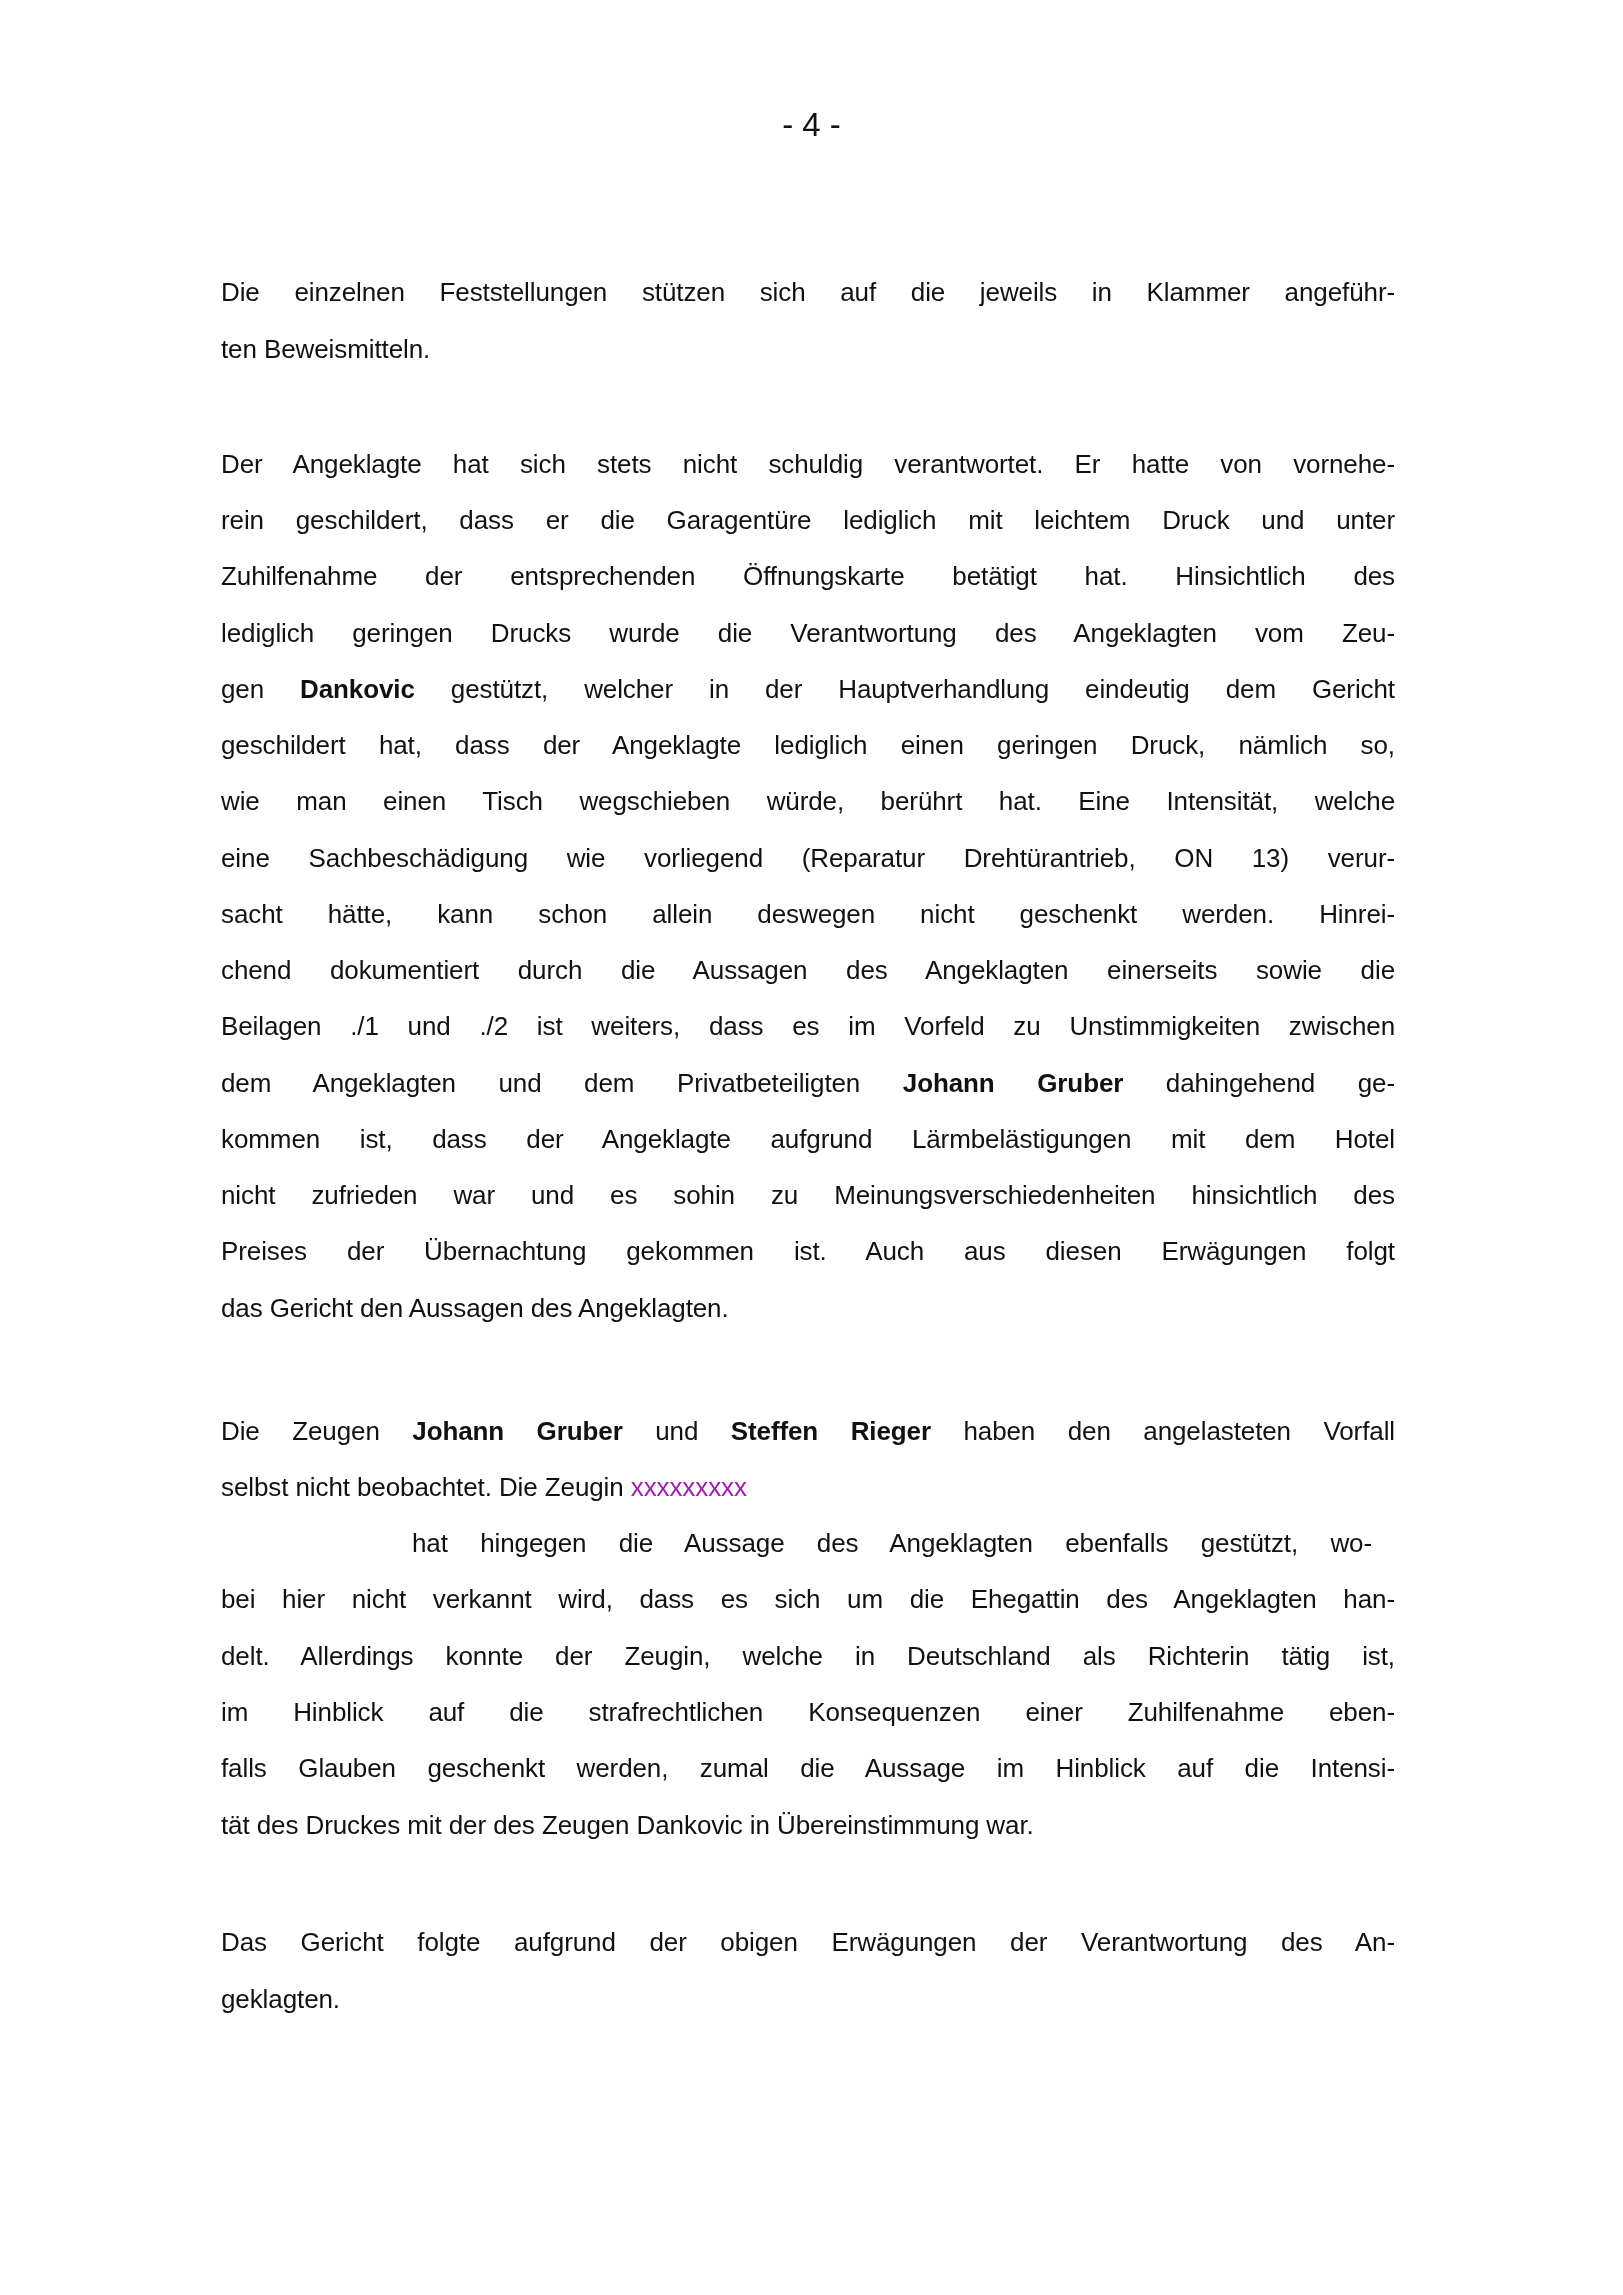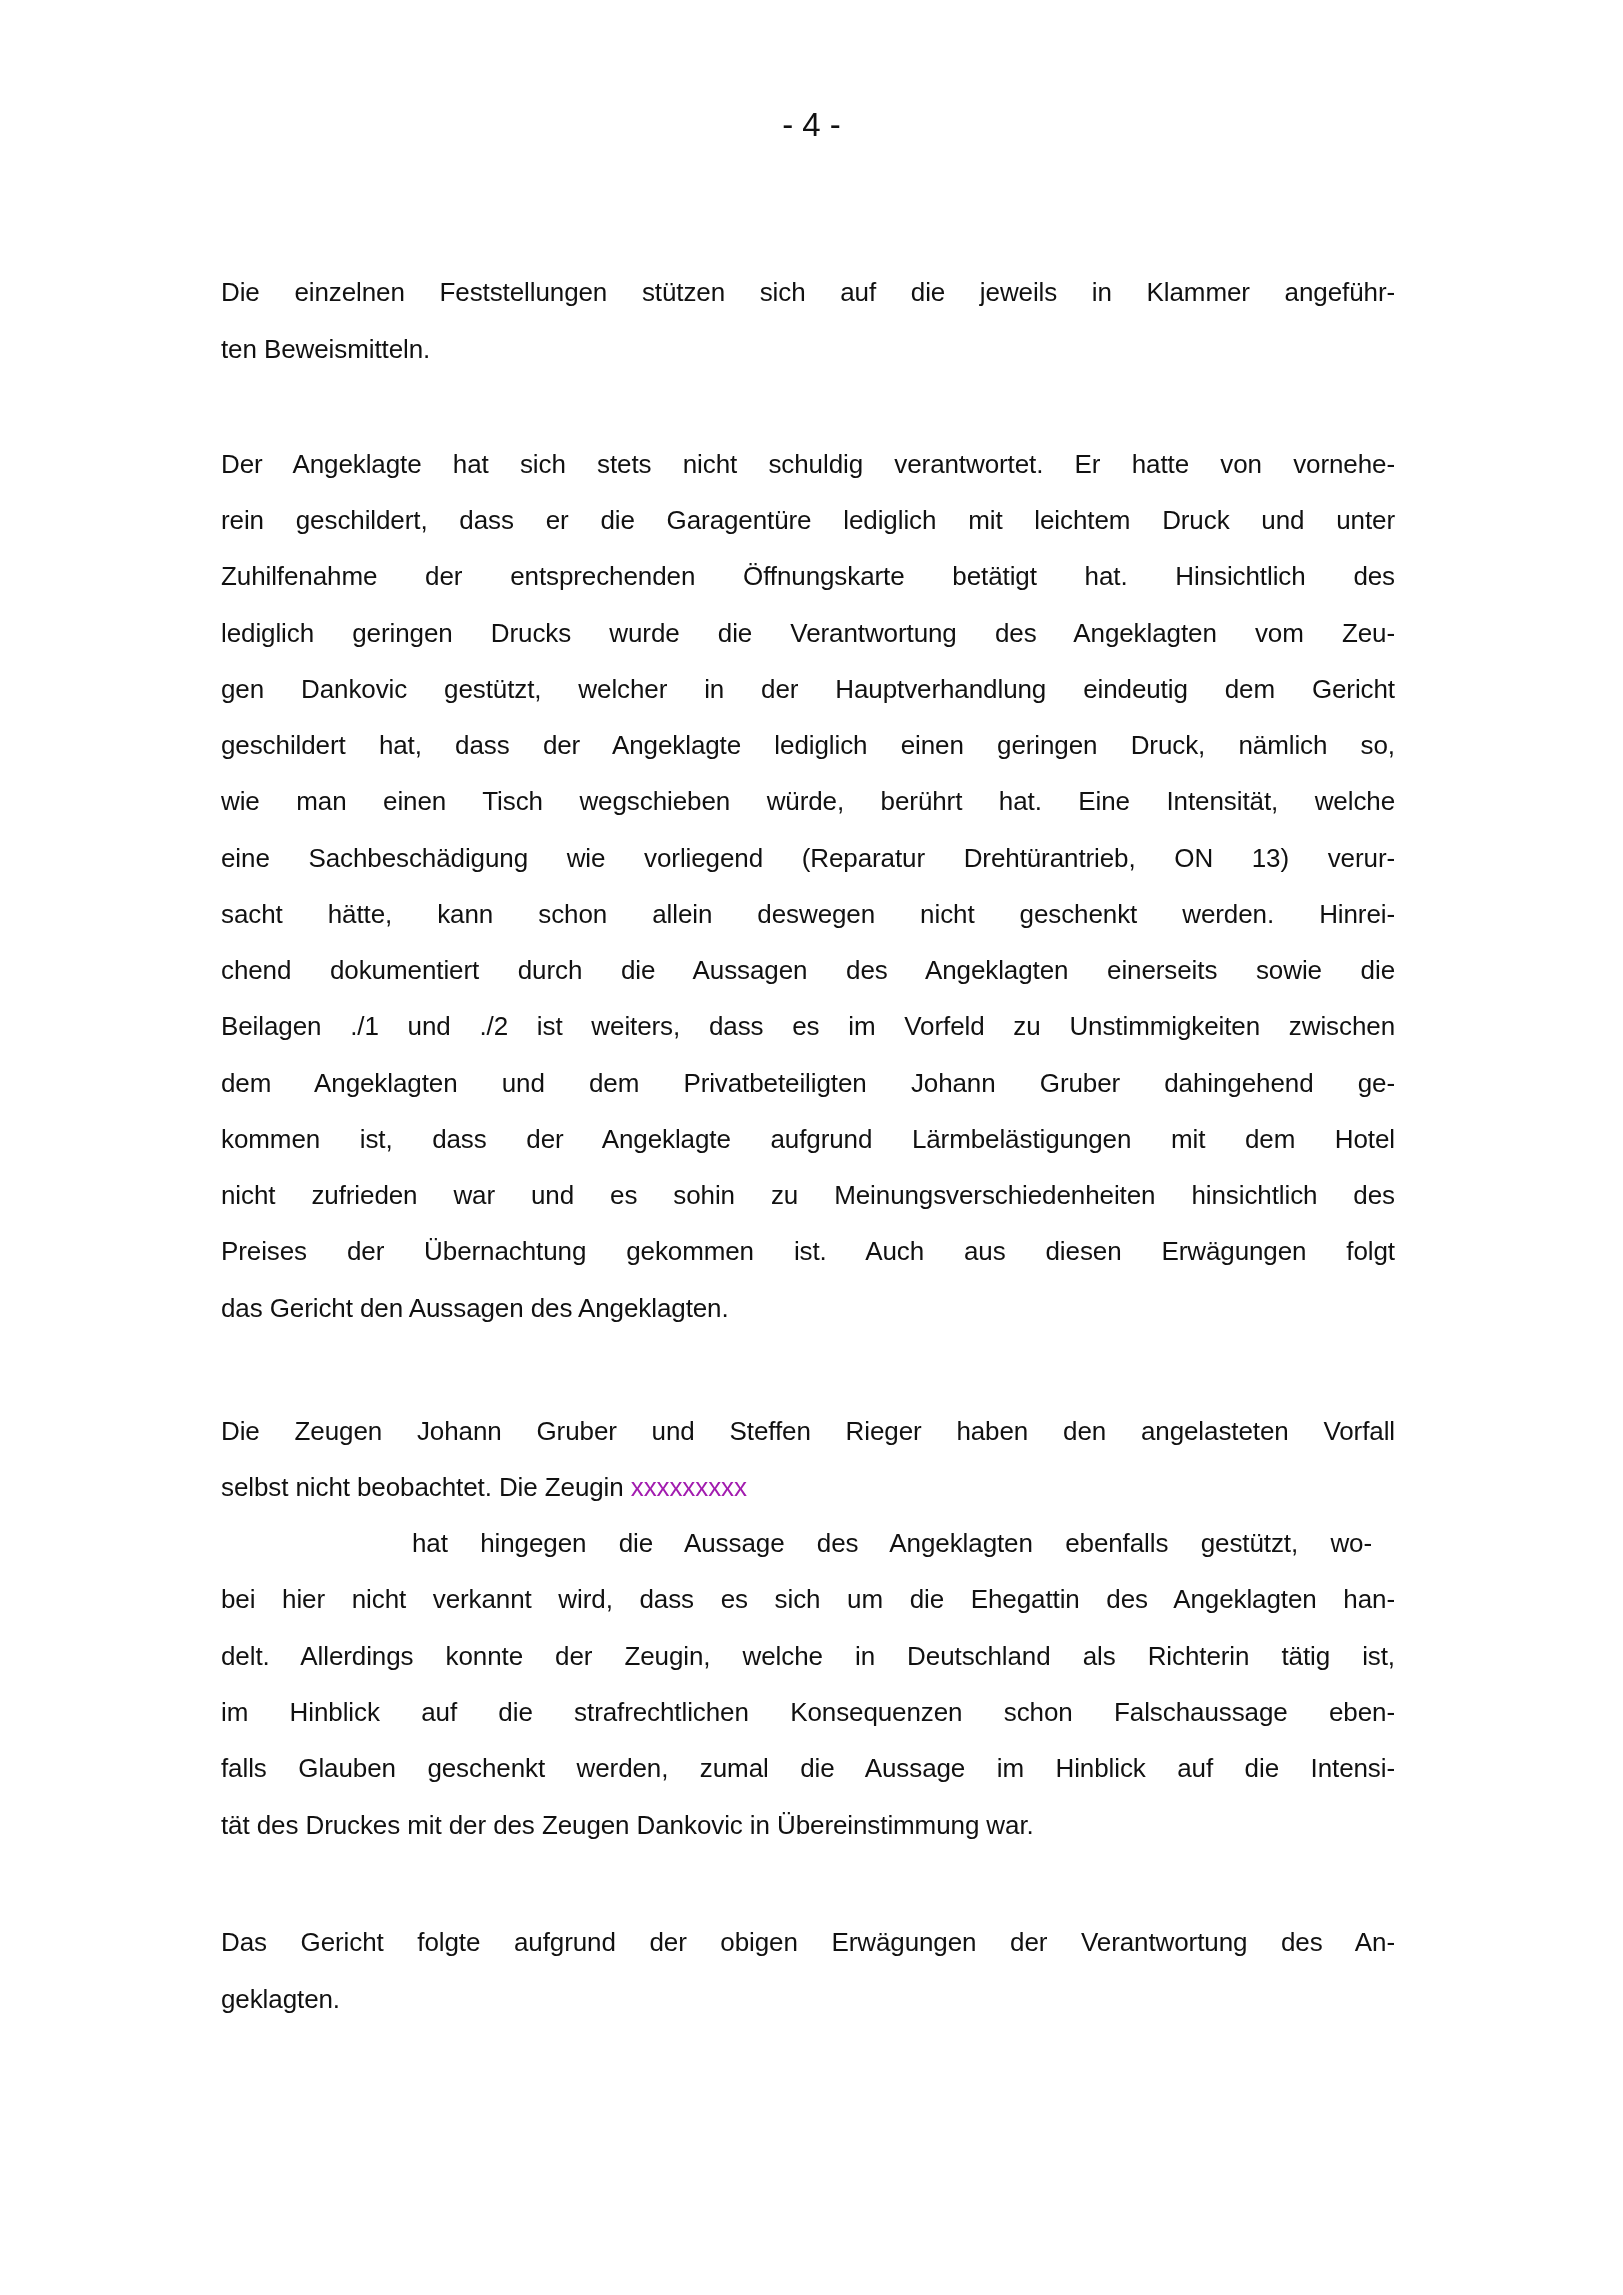--- a/index.html
+++ b/index.html
@@ -14,21 +14,21 @@
       font-size: 33px; line-height: 39px;
     }
     .line {
       position: absolute; left: 221px; width: 1174px;
       font-size: 26px; line-height: 39px; height: 39px;
       white-space: nowrap; text-align: justify; text-align-last: justify;
       letter-spacing: -0.1px;
     }
     .line.last { text-align-last: left; }
     .line.indent { left: 412px; width: 960px; }
-    b { font-weight: normal; }
+    b { font-weight: bold; }
     .redacted { color: #a21caf; }
   </style>
 </head>
 <body>
 
 <div class="page">
 
   <div class="page-number">- 4 -</div>
 
   <div>
@@ -54,21 +54,21 @@
     <div class="line" style="top:1232px">Preises der Übernachtung gekommen ist. Auch aus diesen Erwägungen folgt</div>
     <div class="line last" style="top:1289px">das Gericht den Aussagen des Angeklagten.</div>
   </div>
 
   <div>
     <div class="line" style="top:1412px"><span>Die Zeugen </span><b>Johann Gruber</b><span> und </span><b>Steffen Rieger</b><span> haben den angelasteten Vorfall</span></div>
     <div class="line last" style="top:1468px"><span>selbst nicht beobachtet. Die Zeugin </span><span class="redacted">xxxxxxxxx</span></div>
     <div class="line indent" style="top:1524px">hat hingegen die Aussage des Angeklagten ebenfalls gestützt, wo-</div>
     <div class="line" style="top:1580px">bei hier nicht verkannt wird, dass es sich um die Ehegattin des Angeklagten han-</div>
     <div class="line" style="top:1637px">delt. Allerdings konnte der Zeugin, welche in Deutschland als Richterin tätig ist,</div>
-    <div class="line" style="top:1693px">im Hinblick auf die strafrechtlichen Konsequenzen schon Falschaussage eben-</div>
+    <div class="line" style="top:1693px">im Hinblick auf die strafrechtlichen Konsequenzen einer Zuhilfenahme eben-</div>
     <div class="line" style="top:1749px">falls Glauben geschenkt werden, zumal die Aussage im Hinblick auf die Intensi-</div>
     <div class="line last" style="top:1806px">tät des Druckes mit der des Zeugen Dankovic in Übereinstimmung war.</div>
   </div>
 
   <div>
     <div class="line" style="top:1923px">Das Gericht folgte aufgrund der obigen Erwägungen der Verantwortung des An-</div>
     <div class="line last" style="top:1980px">geklagten.</div>
   </div>
 
 </div>

